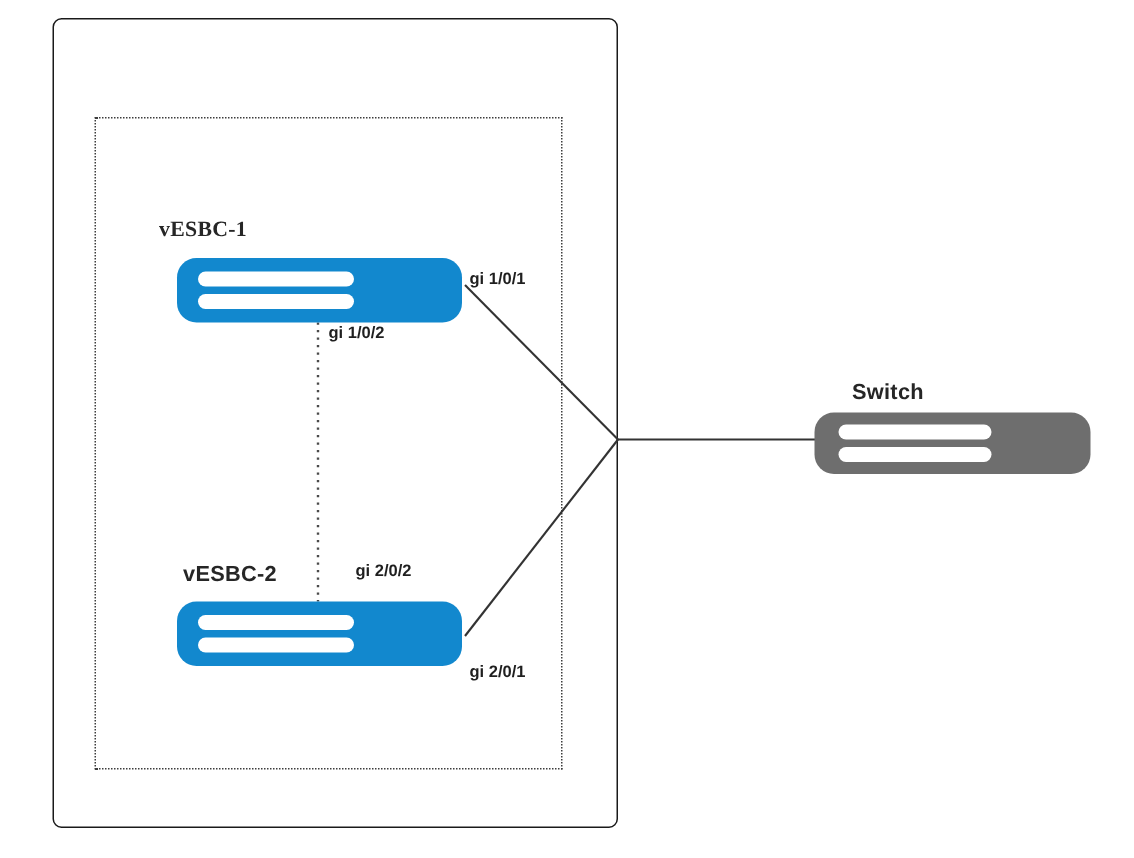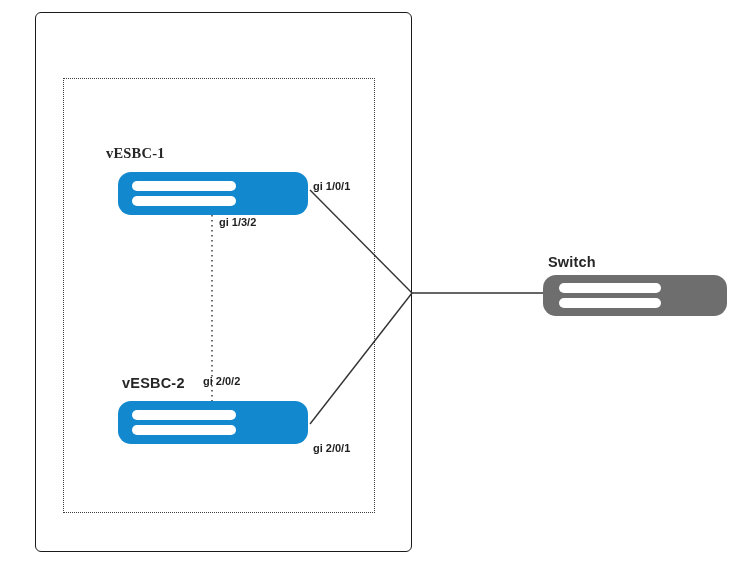--- a/index.html
+++ b/index.html
@@ -67,21 +67,21 @@
   .node-label {
     position: absolute;
     font-size: 14.5px;
     font-weight: bold;
     color: #262626;
     white-space: nowrap;
     letter-spacing: .2px;
   }
   .label-vesbc1 { left: 106px; top: 145px; font-family: Liberation Serif, serif; }
   .label-vesbc2 { left: 122px; top: 375px; }
-  .label-switch { left: 548px; top: 254px; }
+  .label-switch { left: 568px; top: 254px; }
   
   .device {
     position: absolute;
     border-radius: 13px;
     box-sizing: border-box;
   }
   .device .slot {
     position: absolute;
     background: #ffffff;
     border-radius: 5px;
@@ -119,21 +119,21 @@
   
   .port-label {
     position: absolute;
     font-size: 11px;
     font-weight: bold;
     color: #1f1f1f;
     white-space: nowrap;
   }
   .port-gi101 { left: 313px; top: 180px; }
   .port-gi102 { left: 219px; top: 216px; }
-  .port-gi202 { left: 203px; top: 375px; }
+  .port-gi202 { left: 237px; top: 375px; }
   .port-gi201 { left: 313px; top: 442px; }
   
   .links {
     position: absolute;
     left: 0;
     top: 0;
     width: 756px;
     height: 572px;
     pointer-events: none;
   }
@@ -157,21 +157,21 @@
 
     <line x1="212" y1="215" x2="212" y2="401" stroke="#4a4a4a" stroke-width="1.6" stroke-dasharray="1.5 3.5"></line>
   </svg>
 
   <div class="node-label label-vesbc1">vESBC-1</div>
   <div class="device vesbc vesbc-1">
     <div class="slot slot-a"></div>
     <div class="slot slot-b"></div>
   </div>
   <div class="port-label port-gi101">gi 1/0/1</div>
-  <div class="port-label port-gi102">gi 1/3/2</div>
+  <div class="port-label port-gi102">gi 1/0/2</div>
 
   <div class="node-label label-vesbc2">vESBC-2</div>
   <div class="device vesbc vesbc-2">
     <div class="slot slot-a"></div>
     <div class="slot slot-b"></div>
   </div>
   <div class="port-label port-gi202">gi 2/0/2</div>
   <div class="port-label port-gi201">gi 2/0/1</div>
 
   <div class="node-label label-switch">Switch</div>

